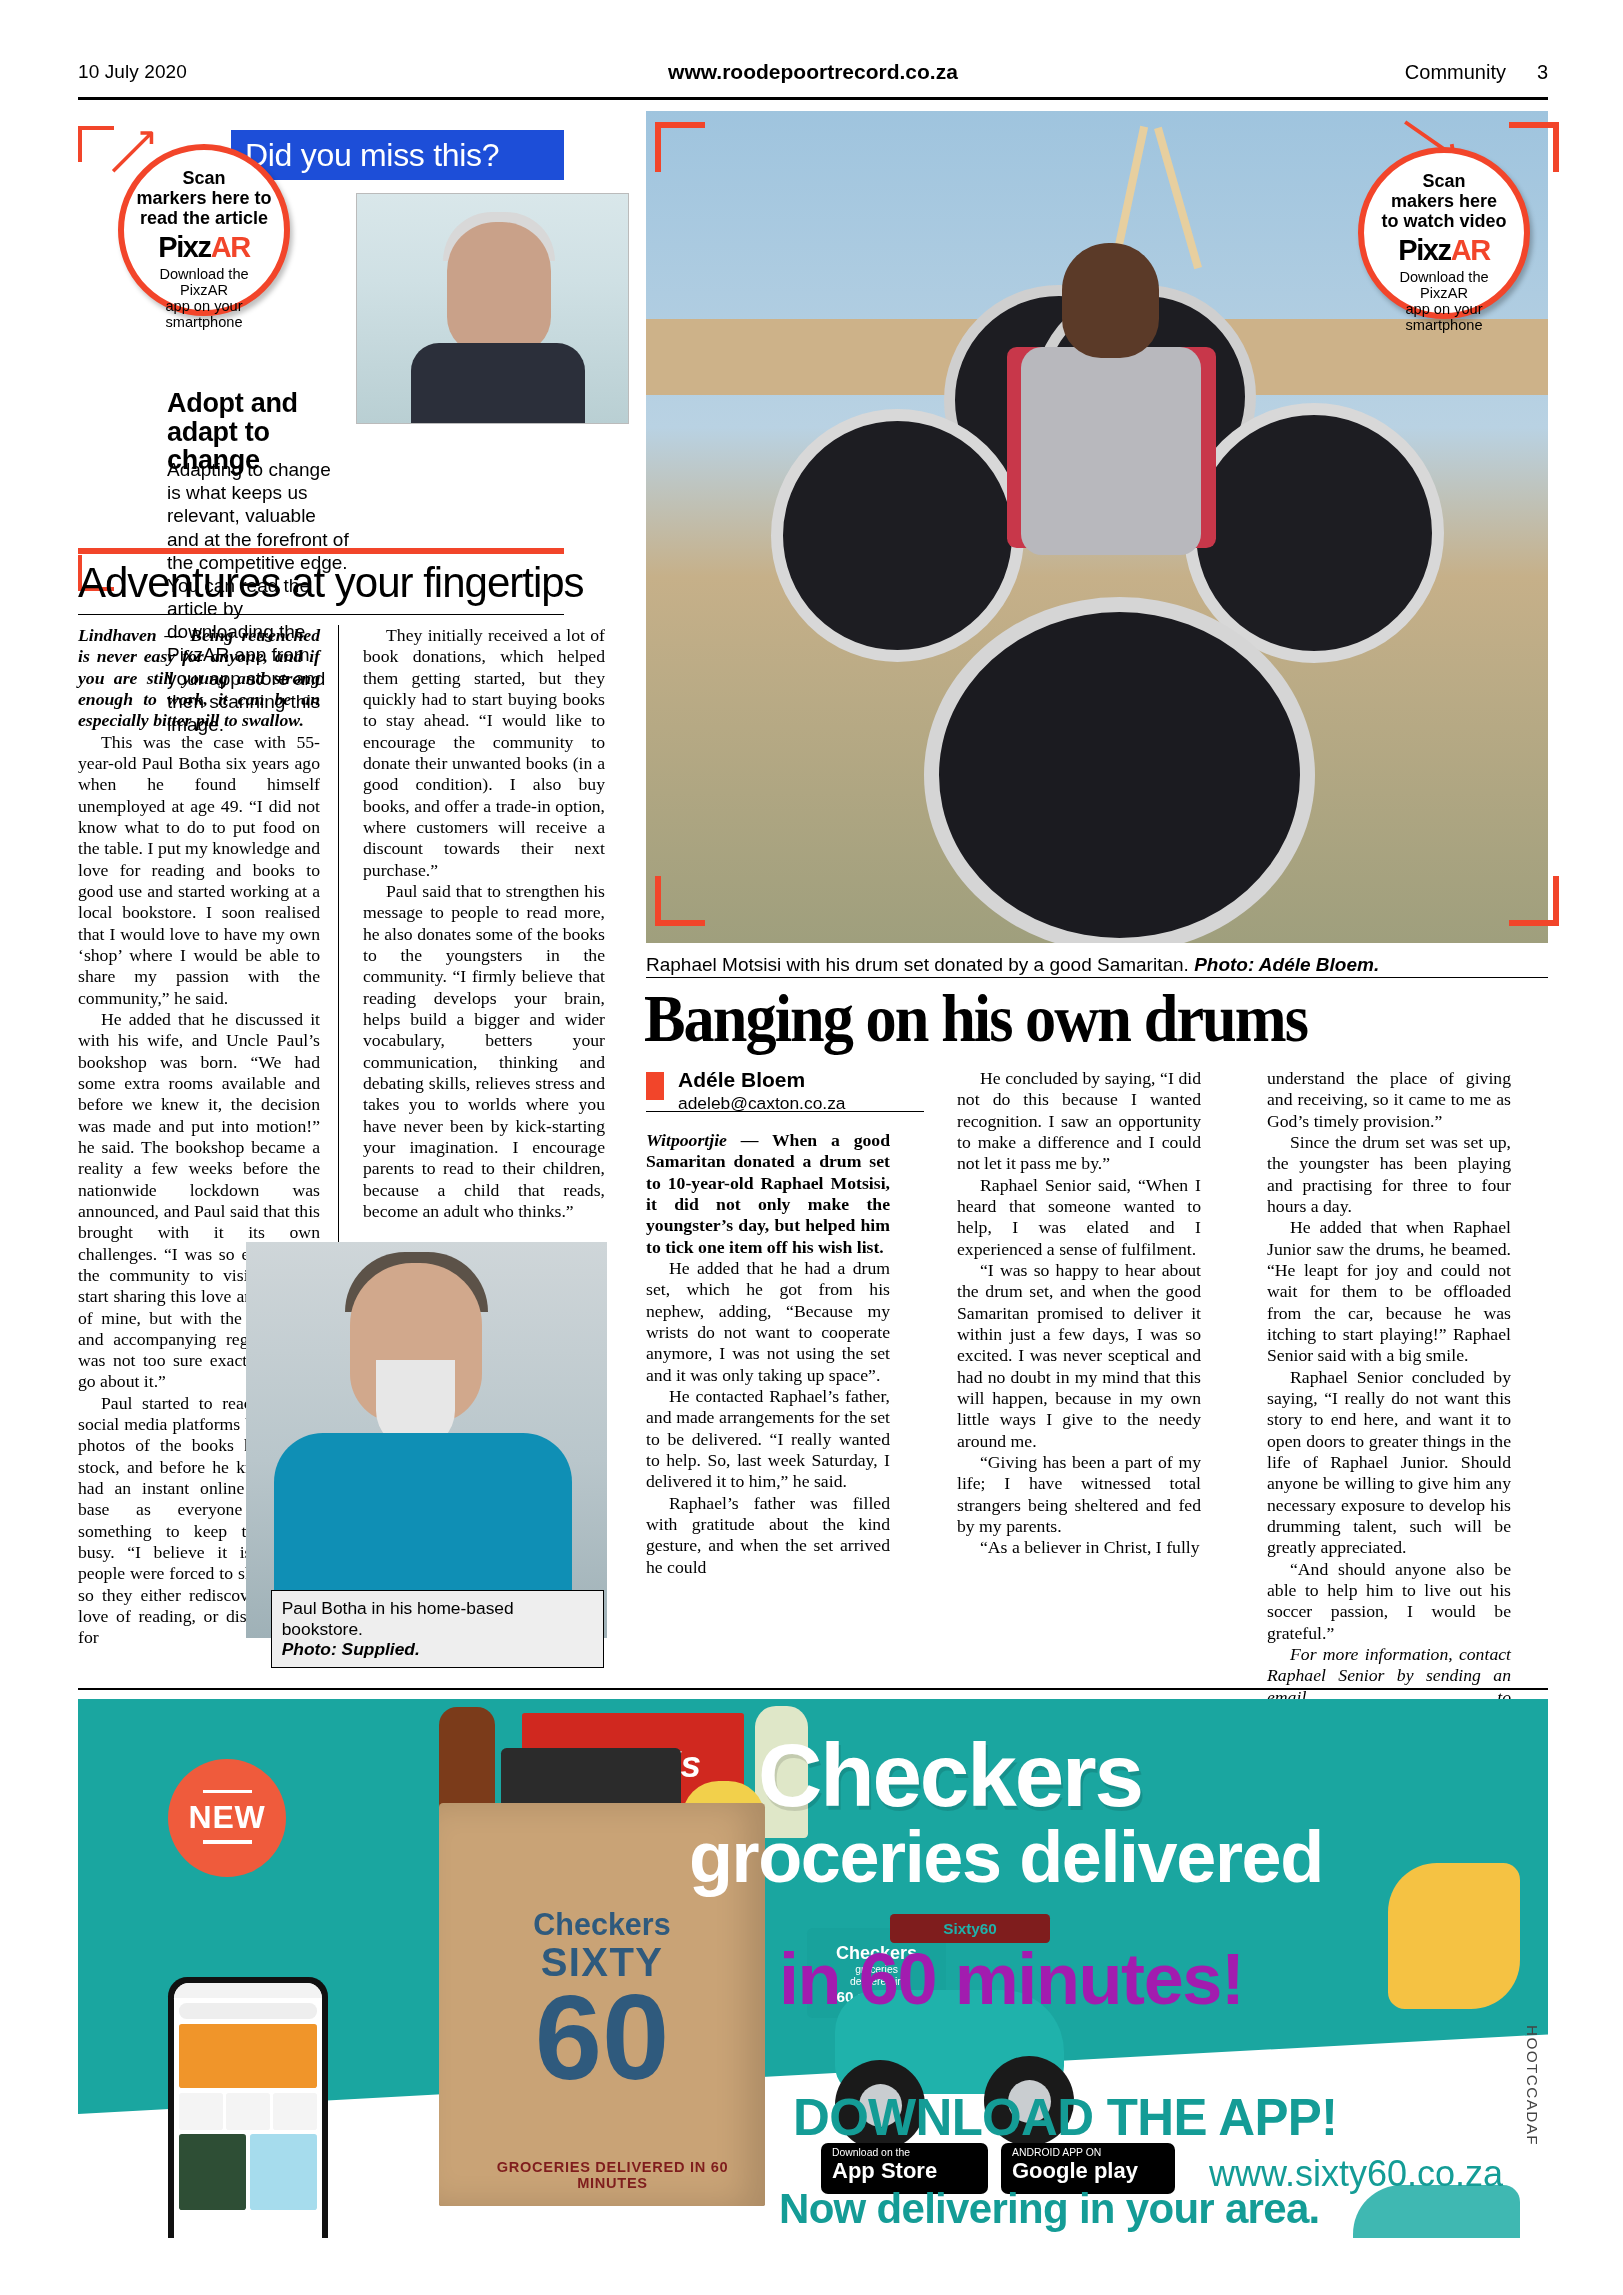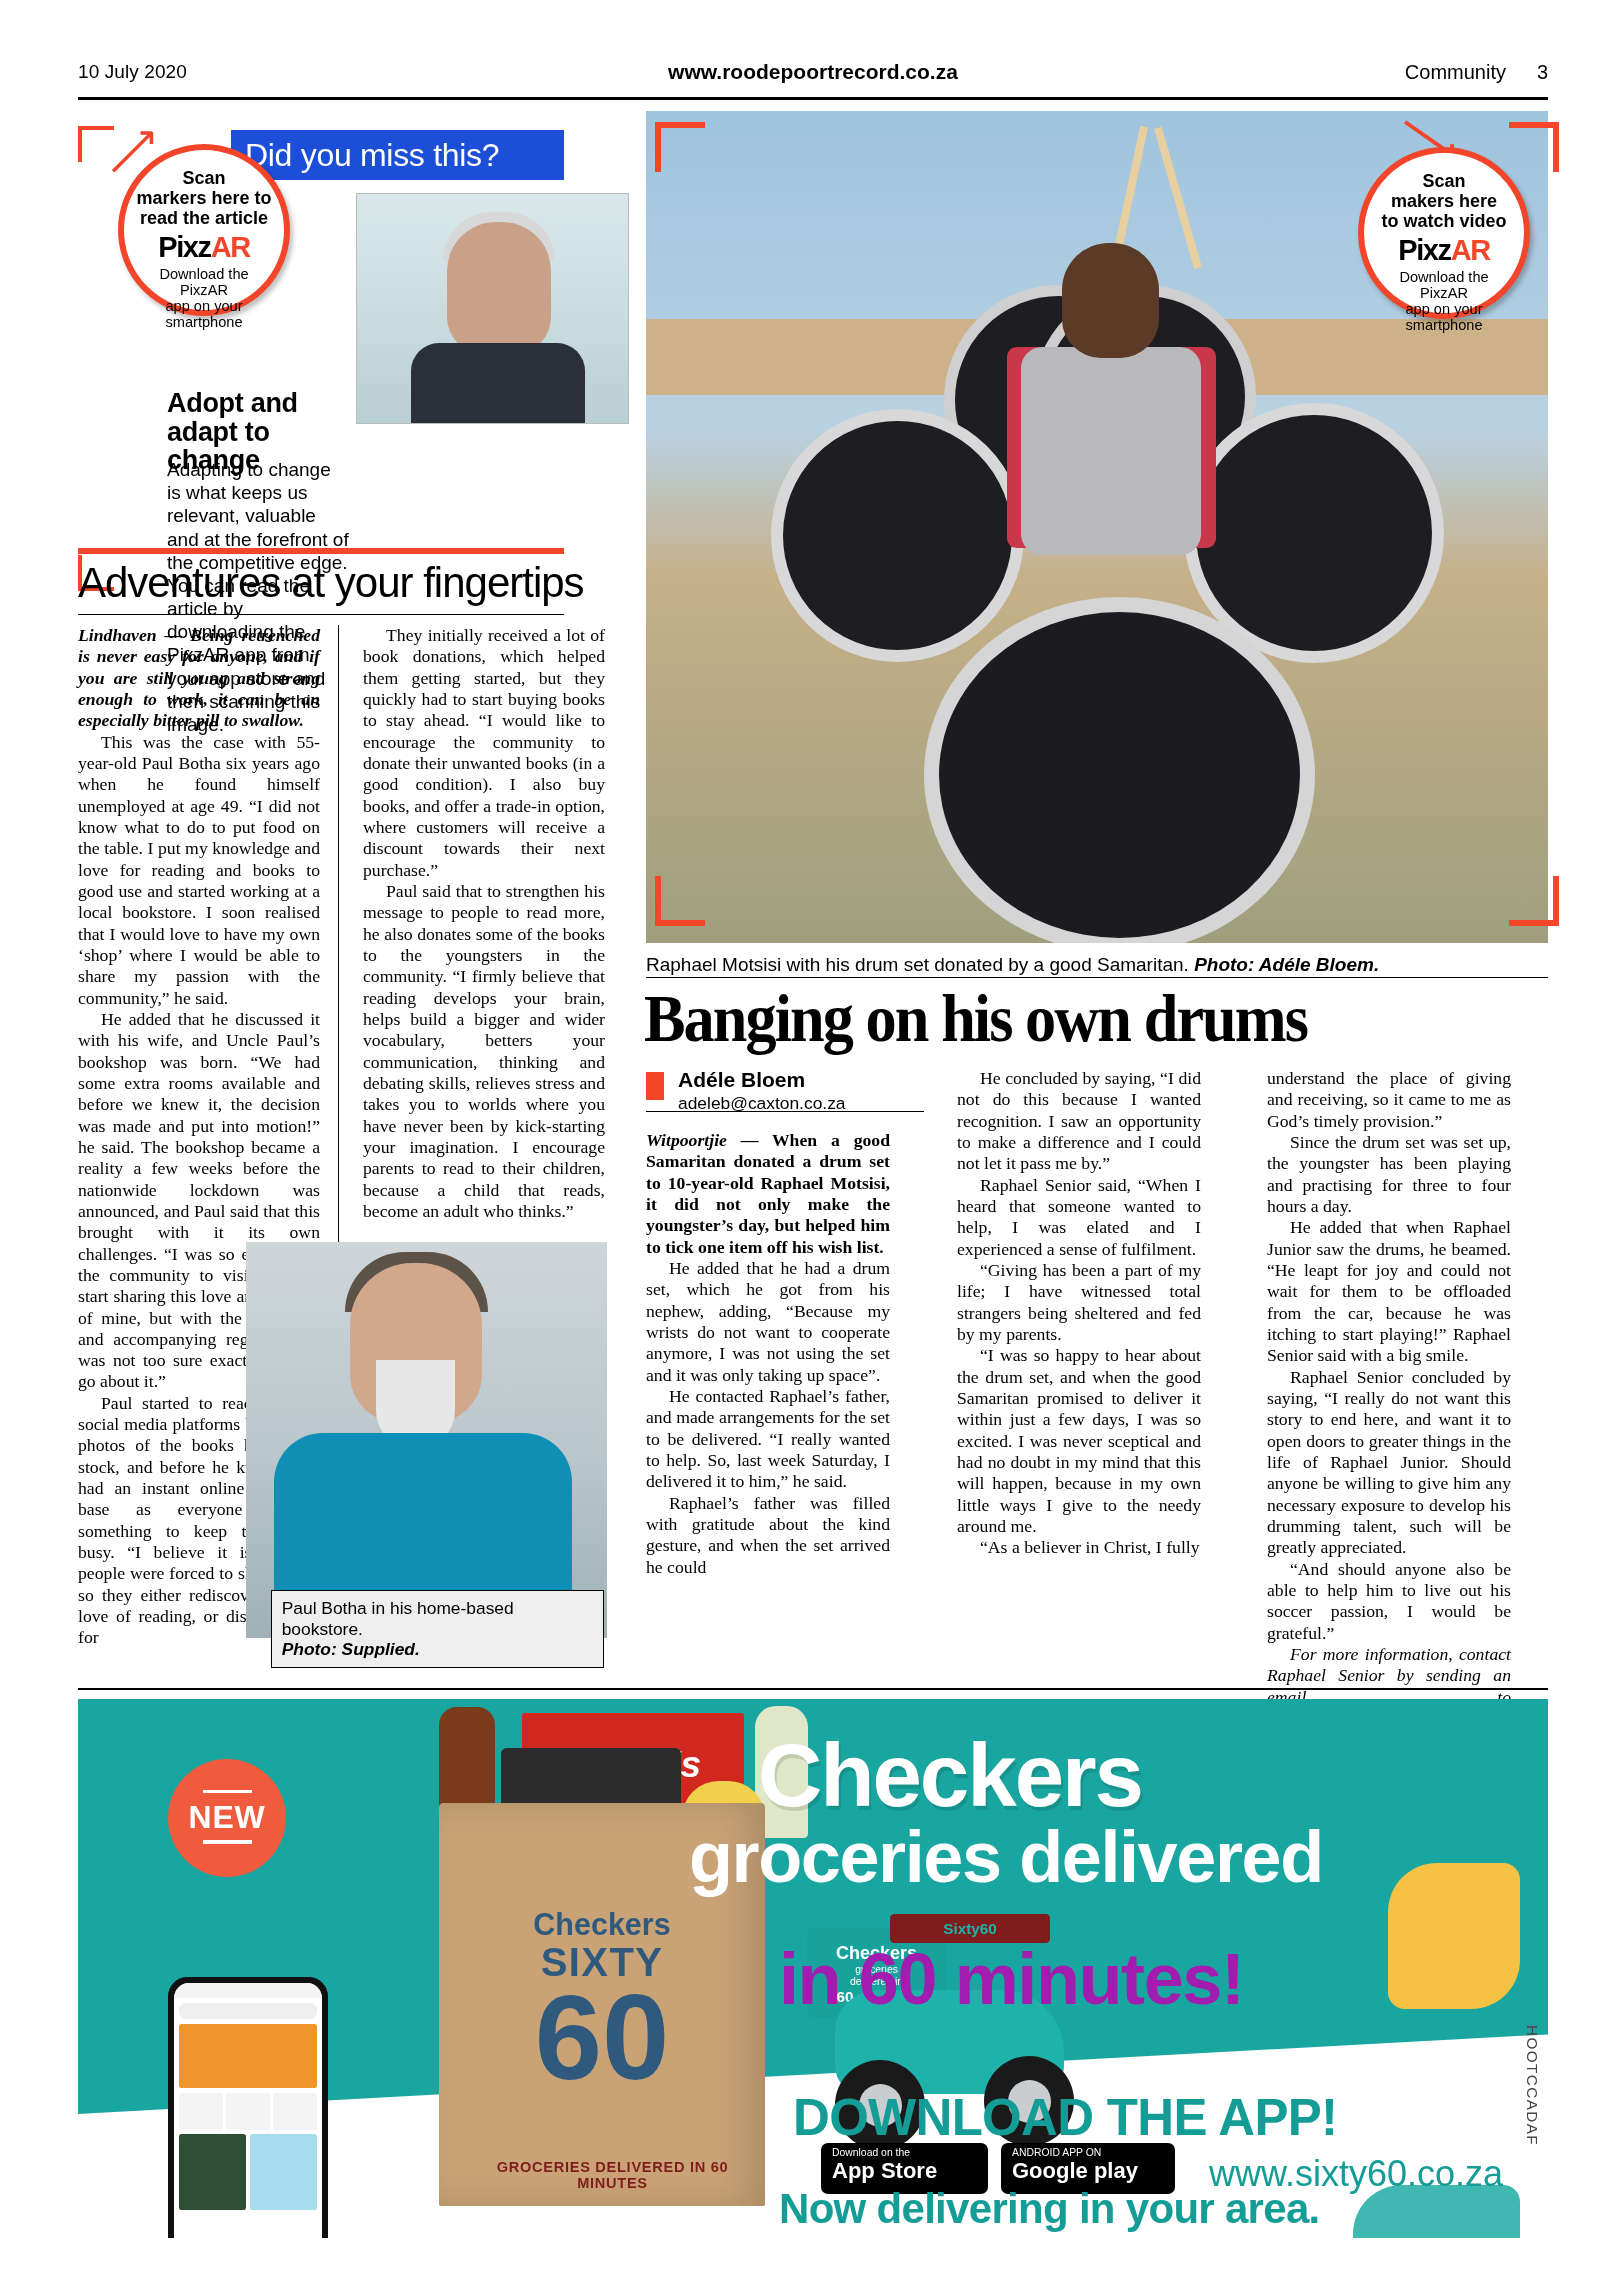--- a/index.html
+++ b/index.html
@@ -306,22 +306,22 @@
   <div class="col a2c1">
     <p class="lead"><i>Witpoortjie</i><span> — When a good Samaritan donated a drum set to 10-year-old Raphael Motsisi, it did not only make the youngster’s day, but helped him to tick one item off his wish list.</span></p>
     <p>He added that he had a drum set, which he got from his nephew, adding, “Because my wrists do not want to cooperate anymore, I was not using the set and it was only taking up space”.</p>
     <p>He contacted Raphael’s father, and made arrangements for the set to be delivered. “I really wanted to help. So, last week Saturday, I delivered it to him,” he said.</p>
     <p>Raphael’s father was filled with gratitude about the kind gesture, and when the set arrived he could</p>
   </div>
 
   <div class="col a2c2">
     <p>He concluded by saying, “I did not do this because I wanted recognition. I saw an opportunity to make a difference and I could not let it pass me by.”</p>
     <p>Raphael Senior said, “When I heard that someone wanted to help, I was elated and I experienced a sense of fulfilment.</p>
+    <p>“I was so happy to hear about the drum set, and when the good Samaritan promised to deliver it within just a few days, I was so excited. I was never sceptical and had no doubt in my mind that this will happen, because in my own little ways I give to the needy around me.</p>
     <p>“Giving has been a part of my life; I have witnessed total strangers being sheltered and fed by my parents.</p>
-    <p>“I was so happy to hear about the drum set, and when the good Samaritan promised to deliver it within just a few days, I was so excited. I was never sceptical and had no doubt in my mind that this will happen, because in my own little ways I give to the needy around me.</p>
     <p>“As a believer in Christ, I fully</p>
   </div>
 
   <div class="col a2c3">
     <p class="first">understand the place of giving and receiving, so it came to me as God’s timely provision.”</p>
     <p>Since the drum set was set up, the youngster has been playing and practising for three to four hours a day.</p>
     <p>He added that when Raphael Junior saw the drums, he beamed. “He leapt for joy and could not wait for them to be offloaded from the car, because he was itching to start playing!” Raphael Senior said with a big smile.</p>
     <p>Raphael Senior concluded by saying, “I really do not want this story to end here, and want it to open doors to greater things in the life of Raphael Junior. Should anyone be willing to give him any necessary exposure to develop his drumming talent, such will be greatly appreciated.</p>
     <p>“And should anyone also be able to help him to live out his soccer passion, I would be grateful.”</p>
     <p style="font-style:italic">For more information, contact Raphael Senior by sending an email to williamsraphael115@gmail.com.</p>

